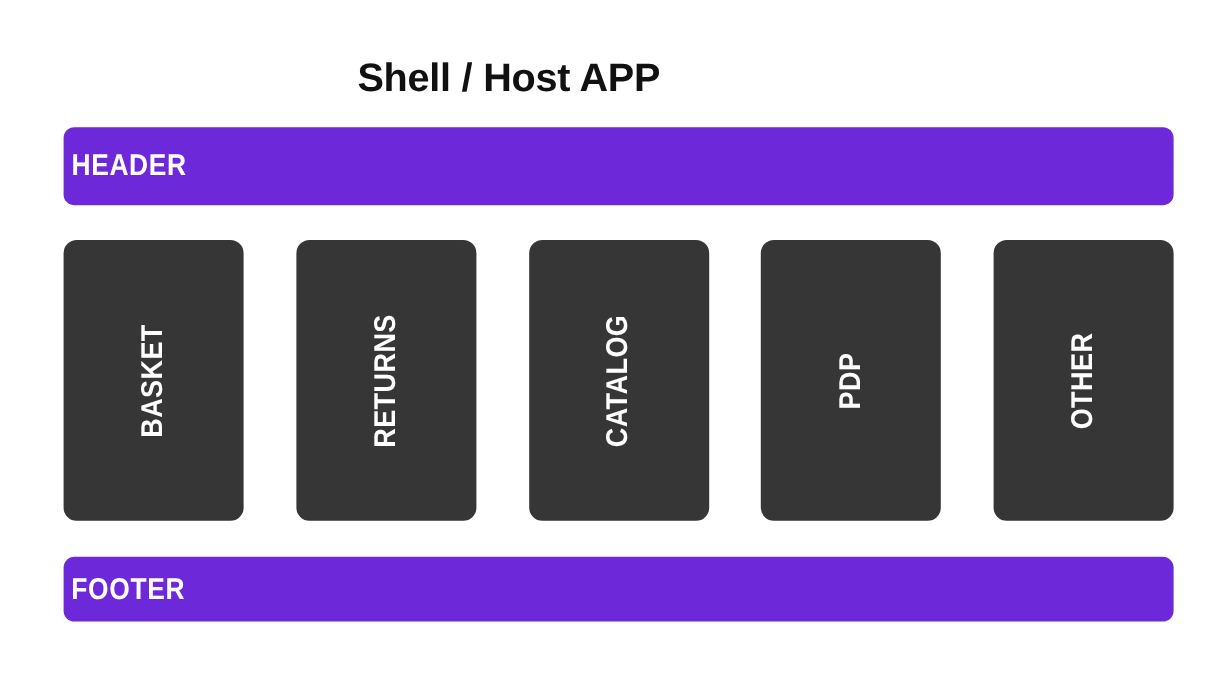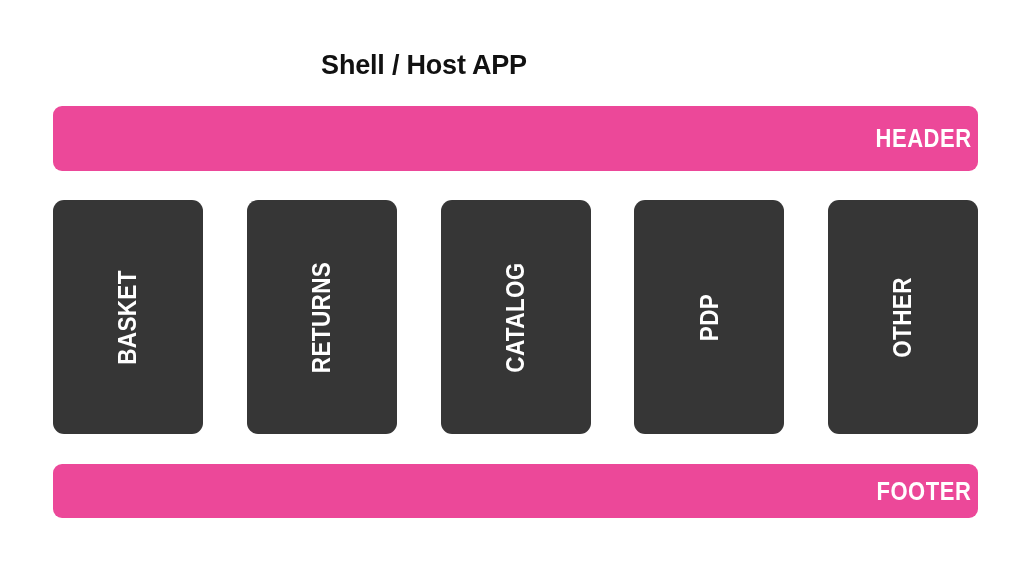--- a/index.html
+++ b/index.html
@@ -21,38 +21,38 @@
     background: #ffffff;
   }
 
   
   .diagram-title {
     position: absolute;
     left: 0;
     top: 48px;
     width: 848px;
     text-align: center;
-    font-size: 27px;
+    font-size: 33px;
     font-weight: bold;
     letter-spacing: -0.2px;
     color: #111111;
     line-height: 34px;
     white-space: pre;
   }
 
   
   .bar {
     position: absolute;
     left: 53px;
     width: 925px;
-    background: #ec4899;
+    background: #6d28d9;
     border-radius: 9px;
     display: flex;
     align-items: center;
-    justify-content: flex-end;
+    justify-content: flex-start;
   }
   .bar-header { top: 106px; height: 65px; }
   .bar-footer { top: 464px; height: 54px; }
 
   .bar-label {
     color: #ffffff;
     font-size: 25px;
     font-weight: bold;
     letter-spacing: 0.6px;
     transform: scaleX(0.88);

